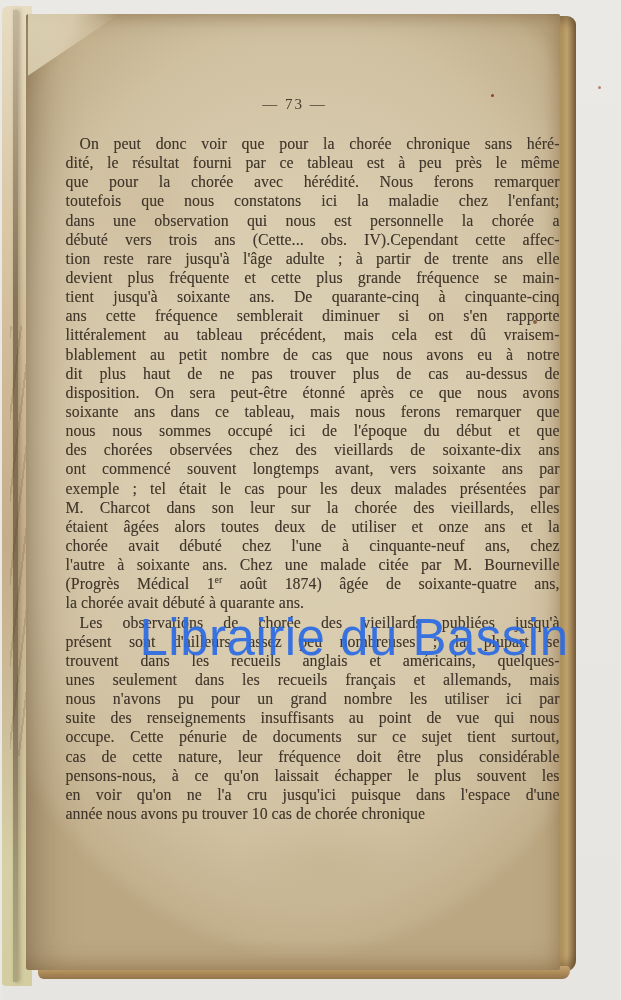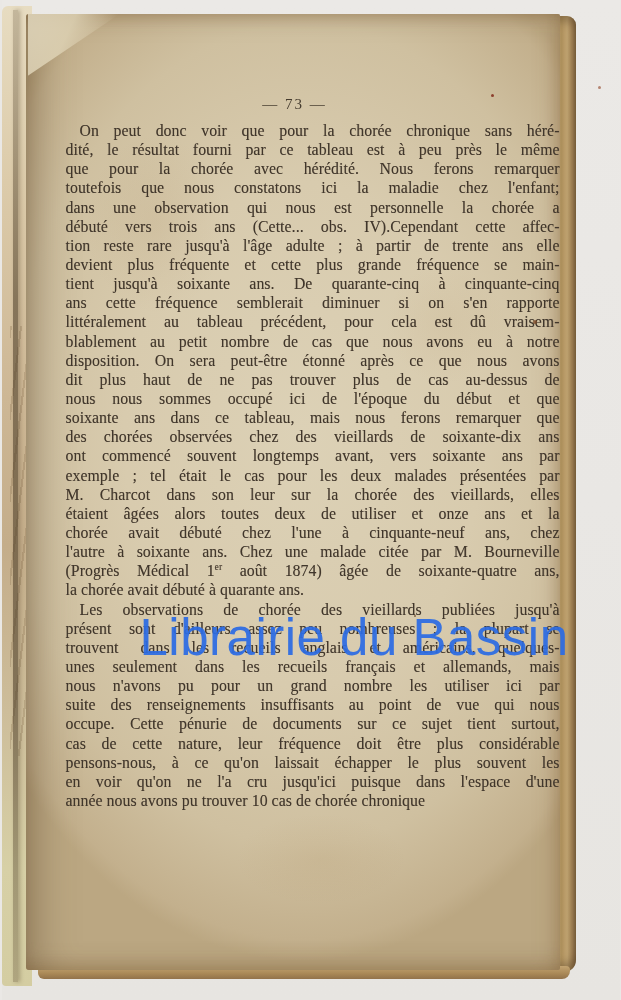--- a/index.html
+++ b/index.html
@@ -64,21 +64,21 @@
   .speck.c{left:596px;top:86px;width:3px;height:3px;background:#9c5a40;opacity:.7;}
   .speck.d{left:412px;top:615px;width:2px;height:2px;background:#6b4a2a;opacity:.8;}
   
   .pagenum{
     position:absolute;left:40px;top:82px;width:494px;
     text-align:center;font-size:15px;letter-spacing:2px;
     color:#453b2e;
   }
   .pagenum span{display:inline-block;transform:translateX(-18px);}
   .textblock{
-    position:absolute;left:40px;top:107px;width:494px;
+    position:absolute;left:40px;top:120px;width:494px;
     color:#40362b;
     text-shadow:0.3px 0.3px 0.6px rgba(62,50,36,.35);
   }
   .line{
     font-size:15.7px;line-height:19.15px;height:19.15px;
     text-align:justify;text-align-last:justify;
     letter-spacing:0.1px;white-space:nowrap0;
   }
   .line.indent{text-indent:14px;}
   .line.nojust{text-align-last:left;}
@@ -117,26 +117,26 @@
         <div class="line indent">On peut donc voir que pour la chorée chronique sans héré-</div>
         <div class="line">dité, le résultat fourni par ce tableau est à peu près le même</div>
         <div class="line">que pour la chorée avec hérédité. Nous ferons remarquer</div>
         <div class="line">toutefois que nous constatons ici la maladie chez l'enfant;</div>
         <div class="line">dans une observation qui nous est personnelle la chorée a</div>
         <div class="line">débuté vers trois ans (Cette... obs. IV).Cependant cette affec-</div>
         <div class="line">tion reste rare jusqu'à l'âge adulte ; à partir de trente ans elle</div>
         <div class="line">devient plus fréquente et cette plus grande fréquence se main-</div>
         <div class="line">tient jusqu'à soixante ans. De quarante-cinq à cinquante-cinq</div>
         <div class="line">ans cette fréquence semblerait diminuer si on s'en rapporte</div>
-        <div class="line">littéralement au tableau précédent, pour cela est dû vraisem-</div>
+        <div class="line">littéralement au tableau précédent, mais cela est dû vraisem-</div>
         <div class="line">blablement au petit nombre de cas que nous avons eu à notre</div>
+        <div class="line">dit plus haut de ne pas trouver plus de cas au-dessus de</div>
         <div class="line">disposition. On sera peut-être étonné après ce que nous avons</div>
-        <div class="line">dit plus haut de ne pas trouver plus de cas au-dessus de</div>
+        <div class="line">soixante ans dans ce tableau, mais nous ferons remarquer que</div>
         <div class="line">nous nous sommes occupé ici de l'époque du début et que</div>
-        <div class="line">soixante ans dans ce tableau, mais nous ferons remarquer que</div>
         <div class="line">des chorées observées chez des vieillards de soixante-dix ans</div>
         <div class="line">ont commencé souvent longtemps avant, vers soixante ans par</div>
         <div class="line">exemple ; tel était le cas pour les deux malades présentées par</div>
         <div class="line">M. Charcot dans son leur sur la chorée des vieillards, elles</div>
         <div class="line">étaient âgées alors toutes deux de utiliser et onze ans et la</div>
         <div class="line">chorée avait débuté chez l'une à cinquante-neuf ans, chez</div>
         <div class="line">l'autre à soixante ans. Chez une malade citée par M. Bourneville</div>
         <div class="line"><span>(</span><span class="it">Progrès Médical</span><span> 1</span><span class="sup">er</span><span> août 1874) âgée de soixante-quatre ans,</span></div>
         <div class="line nojust">la chorée avait débuté à quarante ans.</div>
         <div class="line indent">Les observations de chorée des vieillards publiées jusqu'à</div>

